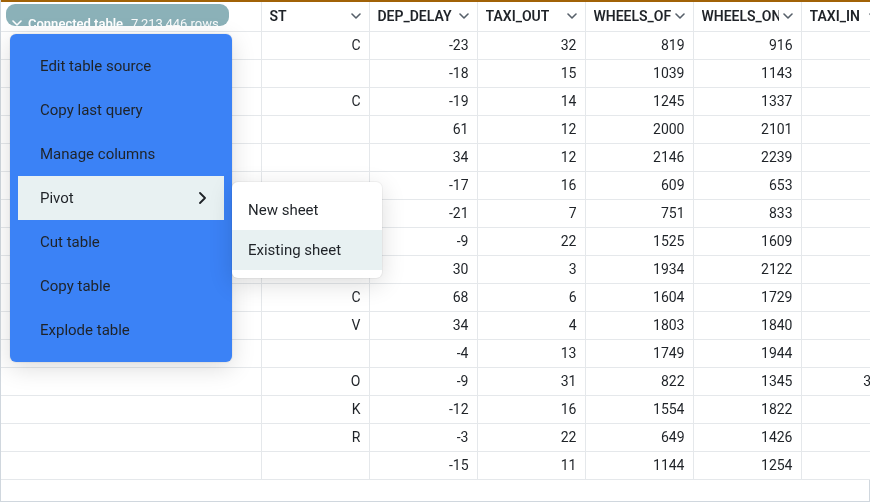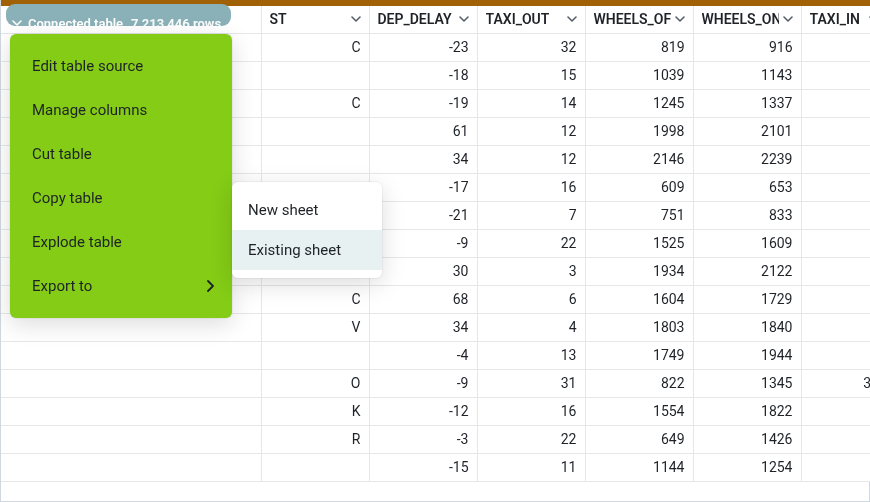--- a/index.html
+++ b/index.html
@@ -30,21 +30,21 @@
     align-items: center;
     padding: 16px 10px 0 6px;
     font-size: 13px;
     z-index: 5;
   }
   .tag .chev {
     display: inline-block;
     margin-right: 6px;
   }
   .tag .title { font-weight: 600; }
-  .tag .rows  { margin-left: 8px; font-weight: 700; opacity: .95; }
+  .tag .rows  { margin-left: 8px; font-weight: 400; opacity: .95; }
 
   
   .grid {
     position: absolute;
     inset: 0;
     border: 1px solid #d0d7de;
     border-top: none;
   }
   table {
     border-collapse: collapse;
@@ -60,21 +60,21 @@
     height: 28px;
     padding: 0 8px;
     overflow: hidden;
     white-space: nowrap;
   }
   thead th {
     height: 30px;
     background: #ffffff;
     font-weight: 600;
     text-align: left;
-    border-top: 6px solid #a16207;
+    border-top: 2px solid #a16207;
     position: relative;
   }
   thead tr { height: 30px; }
   .hswrap {
     display: flex;
     align-items: center;
     justify-content: space-between;
   }
   .hlabel { overflow: hidden; text-overflow: clip; }
   .hchev  {
@@ -99,24 +99,24 @@
   
   tbody tr:nth-child(odd) td { background:#ffffff; }
   tbody tr:nth-child(even) td { background:#ffffff; }
 
   
   .menu {
     position: absolute;
     left: 10px;
     top: 34px;
     width: 222px;
-    background: #84cc16;
+    background: #3b82f6;
     border-radius: 6px;
     box-shadow: 0 6px 24px rgba(0,0,0,.14), 0 0 0 1px rgba(0,0,0,.04);
-    padding: 10px 0;
+    padding: 10px 8px;
     z-index: 10;
   }
   .menu-item {
     display: flex;
     align-items: center;
     justify-content: space-between;
     height: 44px;
     padding: 0 18px 0 22px;
     font-size: 15px;
     color: #1f2328;
@@ -264,21 +264,21 @@
           <td class="num">14</td>
           <td class="num">1245</td>
           <td class="num">1337</td>
           <td class="num">4</td>
         </tr>
         <tr>
           <td class="txt"></td>
           <td class="txt"></td>
           <td class="num">61</td>
           <td class="num">12</td>
-          <td class="num">1998</td>
+          <td class="num">2000</td>
           <td class="num">2101</td>
           <td class="num">2</td>
         </tr>
         <tr>
           <td class="txt"></td>
           <td class="txt"></td>
           <td class="num">34</td>
           <td class="num">12</td>
           <td class="num">2146</td>
           <td class="num">2239</td>
@@ -385,39 +385,42 @@
         </tr>
       </tbody>
   </table>
 </div>
 
 <div class="menu" id="ctx-menu">
     <div class="menu-item">
       <span>Edit table source</span>
     </div>
     <div class="menu-item">
+      <span>Copy last query</span>
+    </div>
+    <div class="menu-item">
       <span>Manage columns</span>
     </div>
-    <div class="menu-item">
-      <span>Cut table</span>
-    </div>
-    <div class="menu-item">
-      <span>Copy table</span>
-    </div>
-    <div class="menu-item">
-      <span>Explode table</span>
-    </div>
-    <div class="menu-item">
-      <span>Export to</span>
+    <div class="menu-item hover">
+      <span>Pivot</span>
       <span class="arrow">
         <svg width="8" height="12" viewBox="0 0 8 12">
           <path d="M2 1l5 5-5 5" stroke="#1f2328" stroke-width="1.8" fill="none" stroke-linecap="round" stroke-linejoin="round"></path>
         </svg>
       </span>
     </div>
+    <div class="menu-item">
+      <span>Cut table</span>
+    </div>
+    <div class="menu-item">
+      <span>Copy table</span>
+    </div>
+    <div class="menu-item">
+      <span>Explode table</span>
+    </div>
   </div>
 <div class="submenu" id="sub-menu">
     <div class="menu-item">
       <span>New sheet</span>
     </div>
     <div class="menu-item hover">
       <span>Existing sheet</span>
     </div>
   </div>
 

